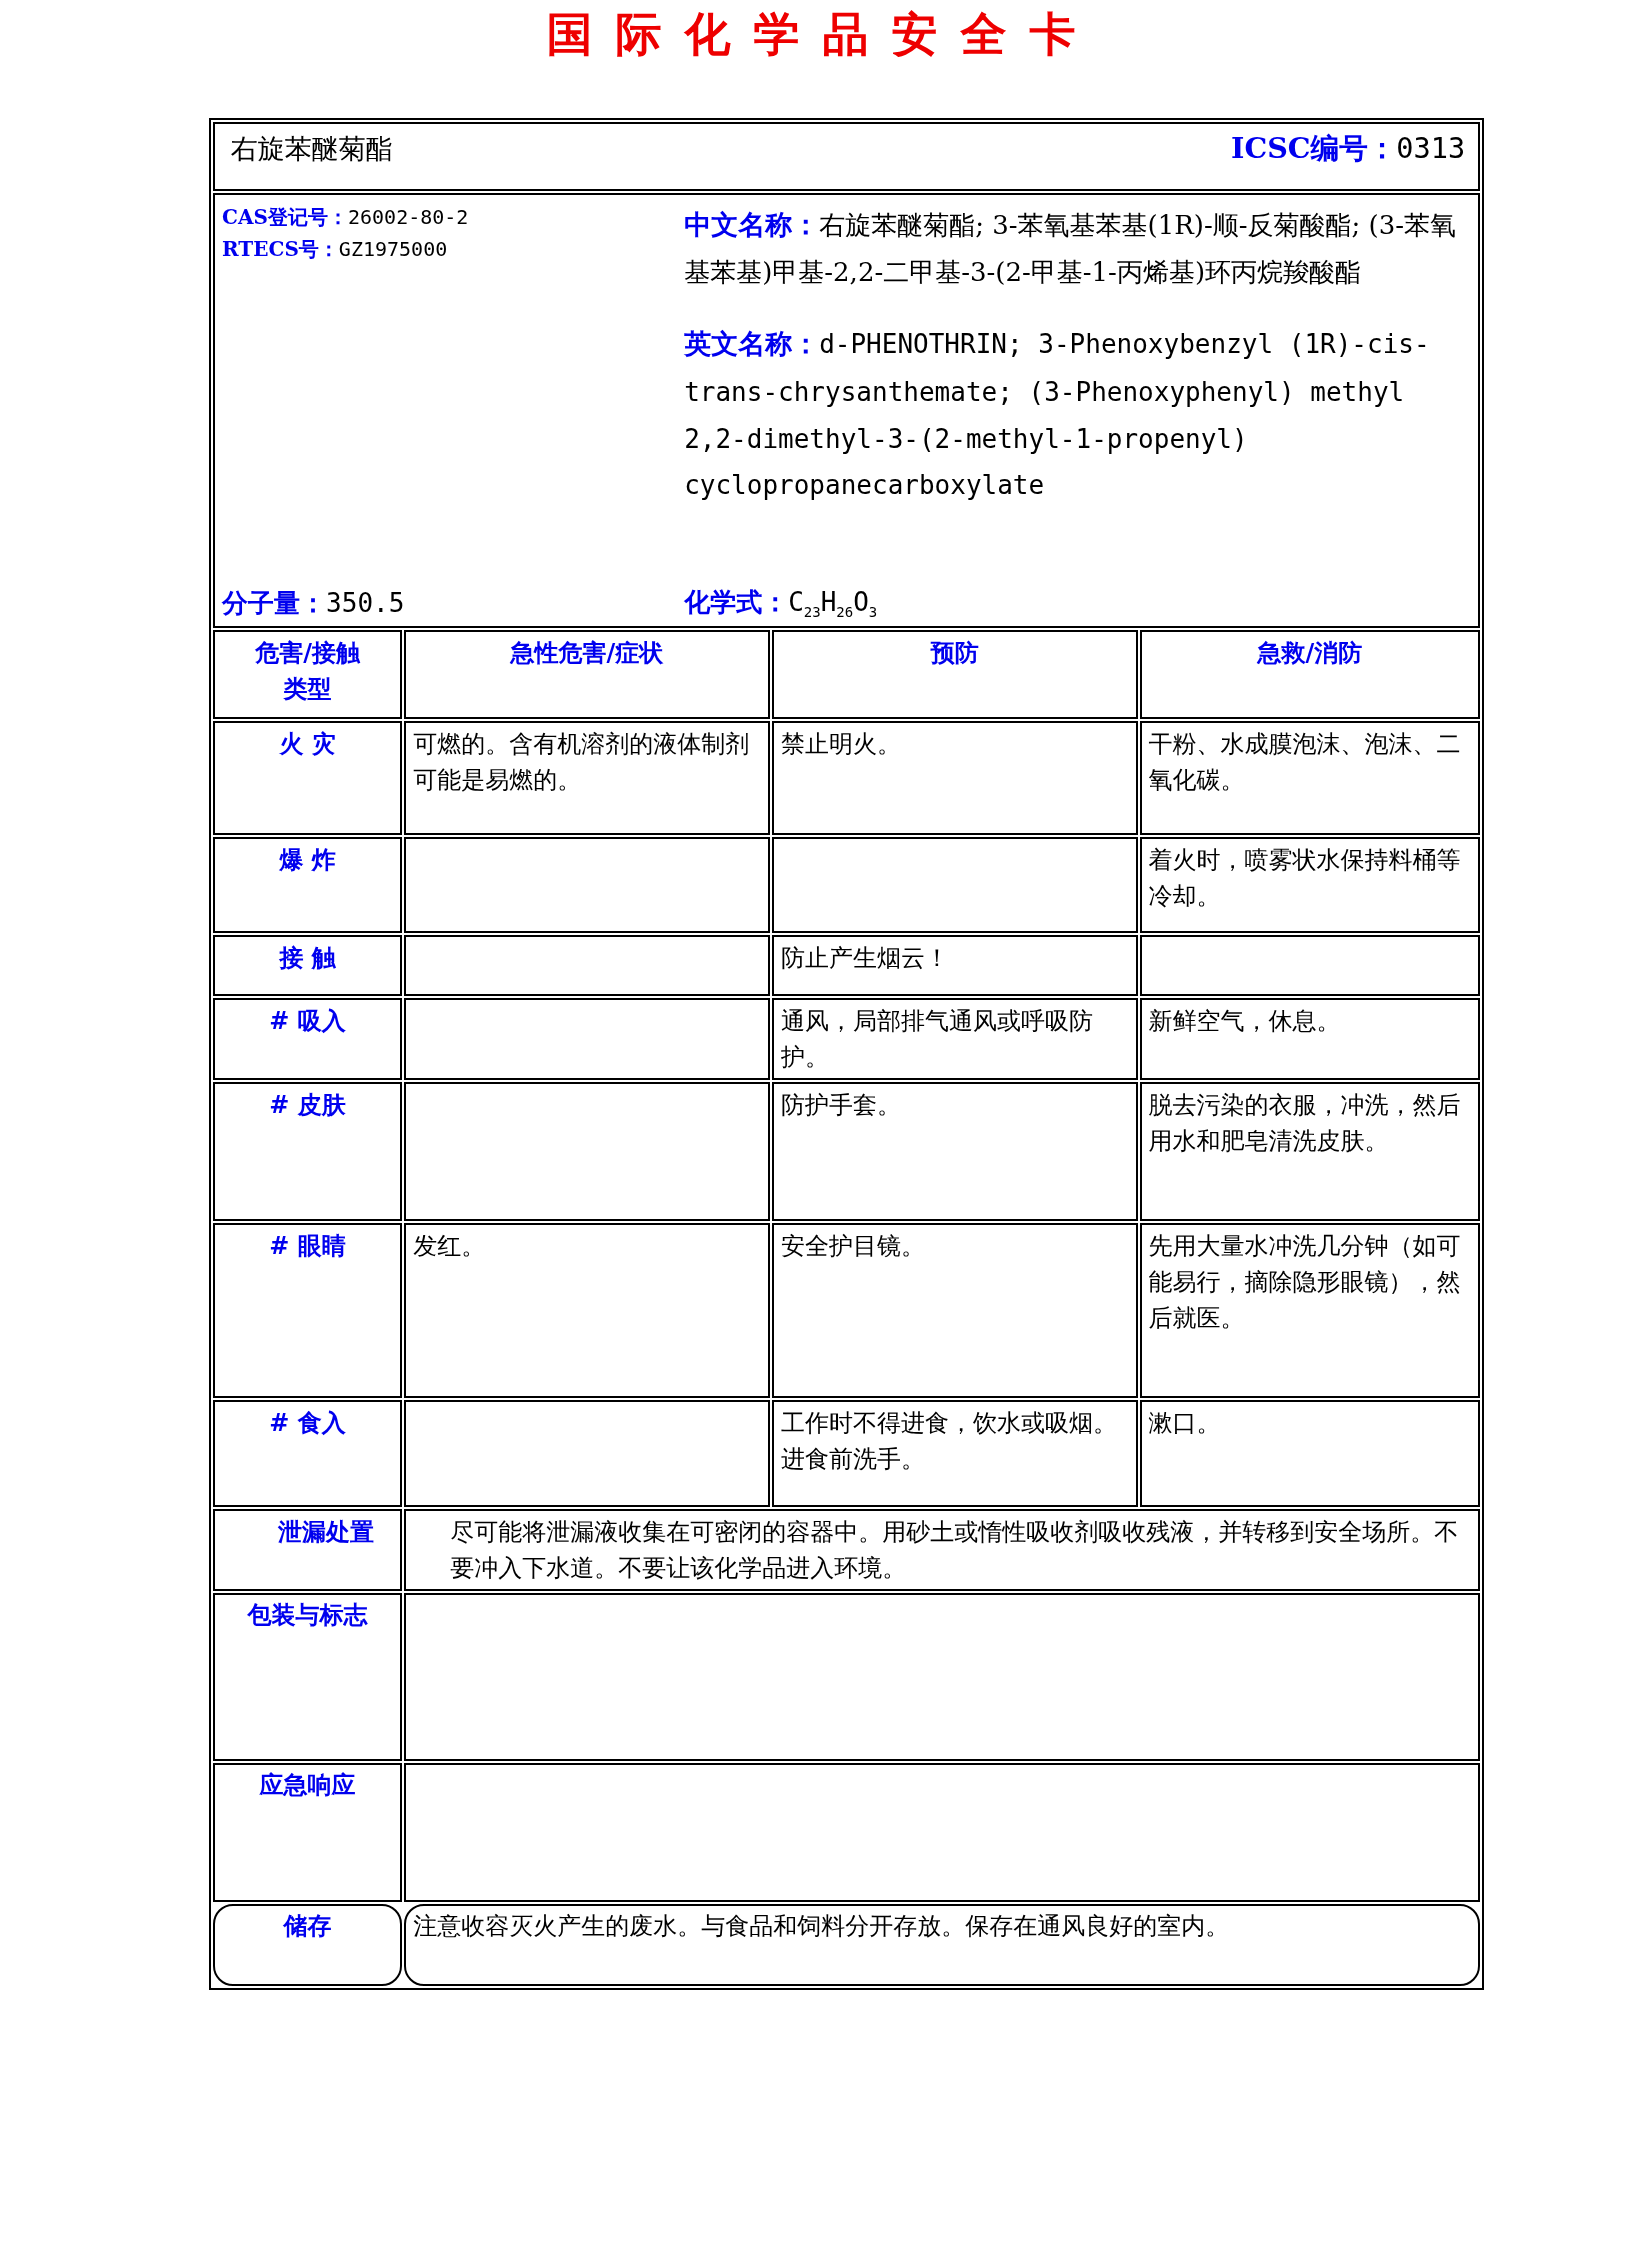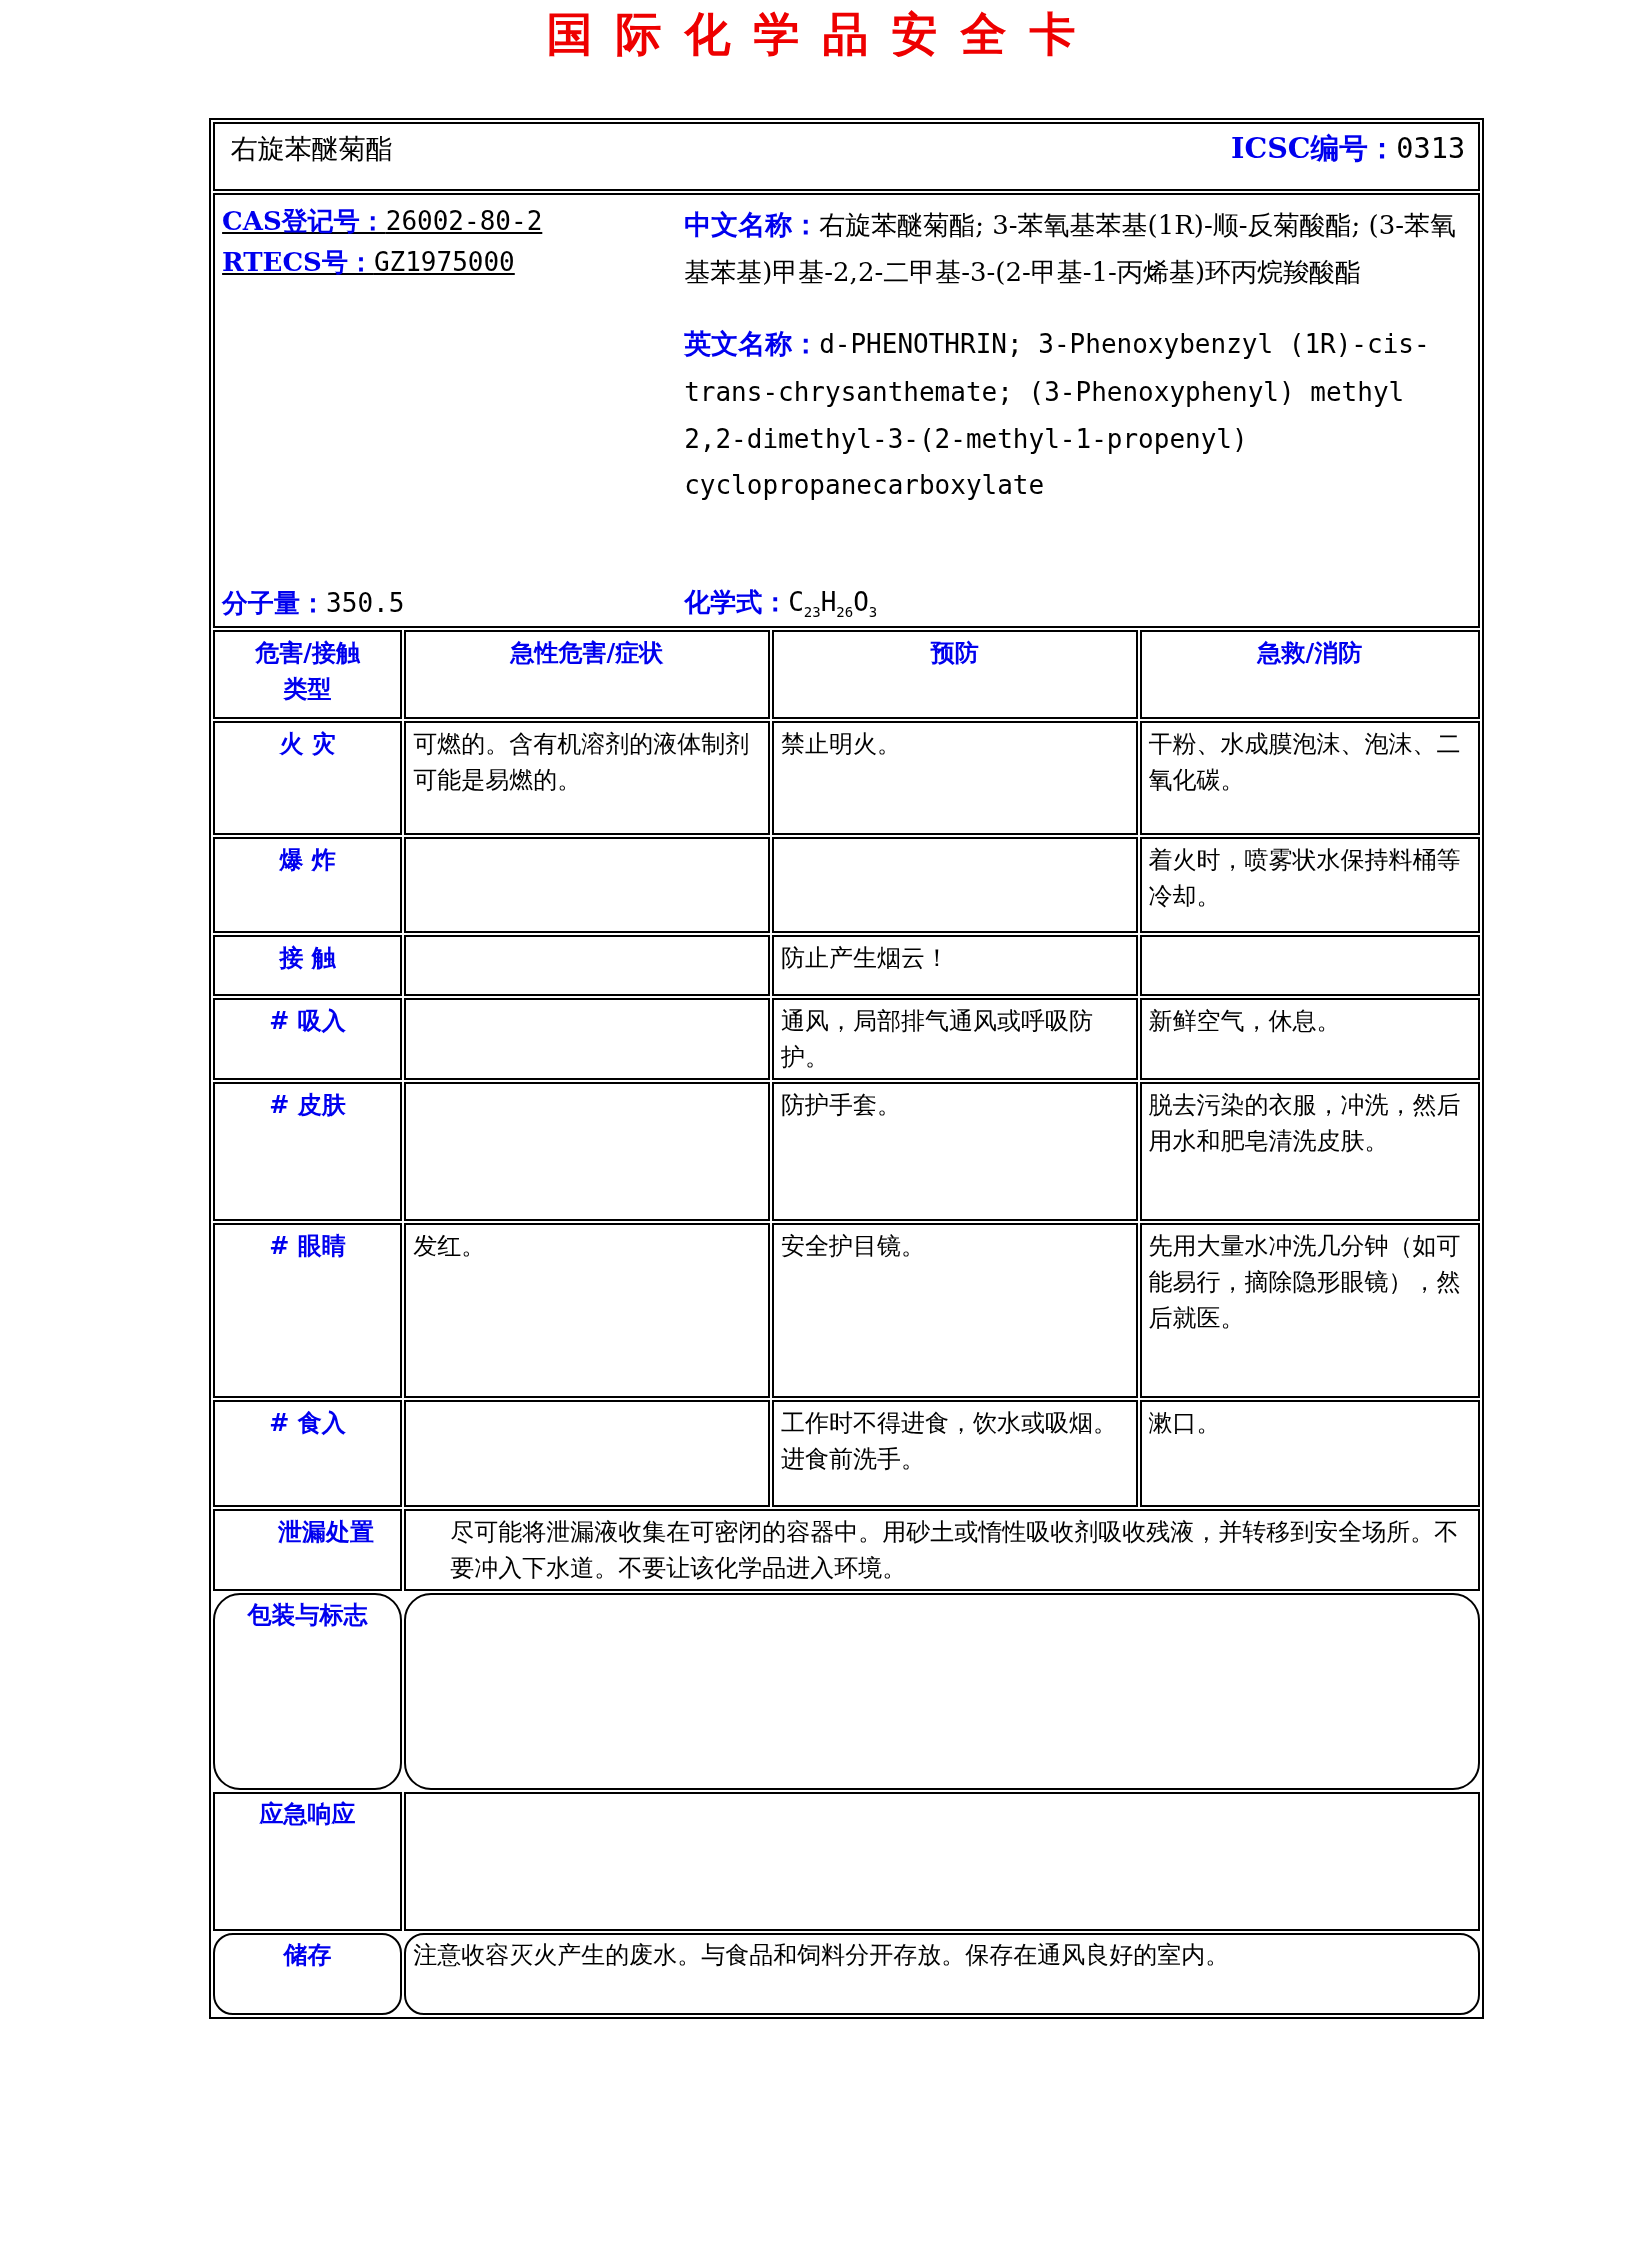--- a/index.html
+++ b/index.html
@@ -42,21 +42,21 @@
   
   td.name-row { height:69px; vertical-align:middle; }
   .name-row-inner { display:flex; justify-content:space-between; align-items:baseline;gap:40px; }
   .substance-name { font-size:27px; padding-left:8.6px; }
   .icsc-wrap { font-size:28.6px; padding-right:5.7px; white-space:nowrap; }
 
   
   td.identity-cell { height:435px; }
   .identity-grid { display:grid; grid-template-columns:37% 63%; height:100%; }
   .id-left { display:flex; flex-direction:column; padding-top:2.9px; }
-  .id-left .line { line-height:1.6; font-size:26px; white-space:nowrap;text-decoration:underline; }
+  .id-left .line { line-height:1.6; font-size:20px; white-space:nowrap; }
   .id-right { display:flex; flex-direction:column; padding-top:2.9px; }
   .id-right .names { font-size:26px; line-height:1.8; }
   .id-right .names .bl { font-size:27px; }
   .en-block { margin-top:24px; }
   .en-text { font-family:"DejaVu Sans Mono", monospace; }
   .spacer { flex:1 1 auto; }
   .bottom-line { font-size:26px; white-space:nowrap; }
   sub { font-size:14px;text-align:right; }
 
   
@@ -74,21 +74,21 @@
   }
   
   tr.r-fire td { height:114px; }
   tr.r-explosion td { height:96px; }
   tr.r-contact td { height:61px; }
   tr.r-inhalation td { height:71px; }
   tr.r-skin td { height:139px; }
   tr.r-eyes td { height:175px; }
   tr.r-ingestion td { height:107px; }
   tr.r-spillage td { height:68px;padding-left:44px; }
-  tr.r-packaging td { height:197px;border-radius:27px; }
+  tr.r-packaging td { height:168px; }
   tr.r-emergency td { height:139px; }
   tr.r-storage td { height:82px;border-radius:20px; }
   td.span-content { line-height:2.0; }
 </style>
 </head>
 <body>
 
 <div class="page-title">国际化学品安全卡</div>
 
 <table class="card">

